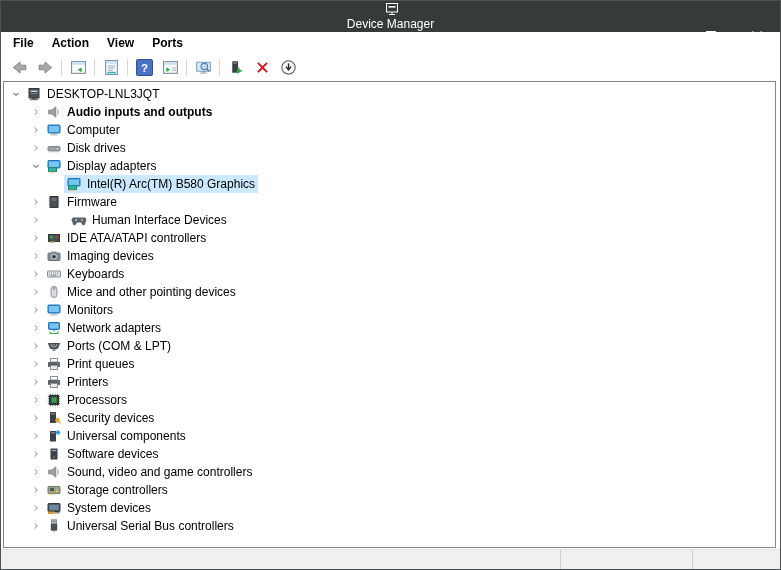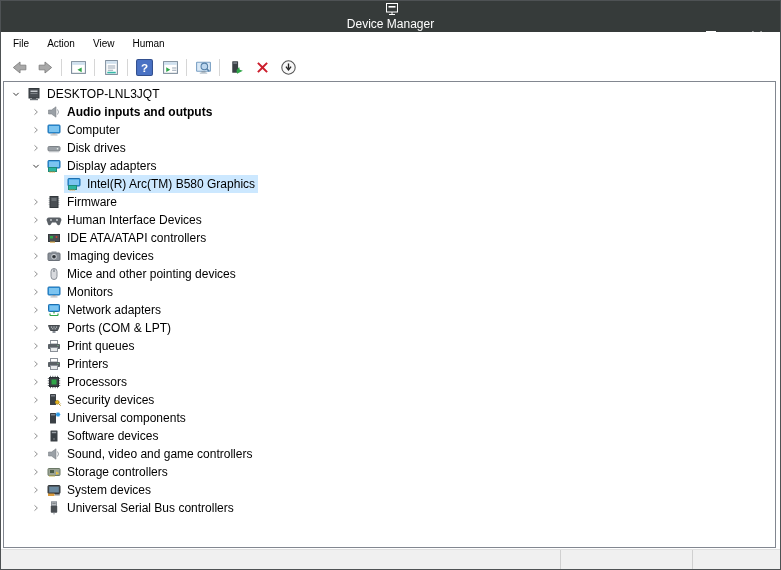--- a/index.html
+++ b/index.html
@@ -11,21 +11,21 @@
   .titlebar { height:31px; background:var(--titlebar-bg,#363b3a); display:flex; align-items:center;flex-direction:column; }
   .app-icon { width:16px; height:16px; margin:0 9px 0 11px; flex:0 0 16px; }
   .app-icon svg { width:16px; height:16px; display:block; }
   .title-text { color:#ffffff; font-size:12px; }
   .controls { margin-left:auto; display:flex; height:100%; }
   .ctrl-btn { width:46px; height:100%; display:flex; align-items:center; justify-content:center; background:transparent; border:none; }
   .ctrl-btn svg { width:10px; height:10px; display:block; }
 
   
   .menubar { height:22px; display:flex; align-items:center; background:#fff; padding-left:3px; }
-  .menu-item { padding:3px 9px; font-size:10px; }
+  .menu-item { padding:3px 9px; font-size:12px;font-weight:bold; }
 
   
   .toolbar { height:27px; display:flex; align-items:center; background:#fff; padding-left:5px; }
   .tb-btn { width:26px; height:24px; display:flex; align-items:center; justify-content:center; background:transparent; border:none; }
   .tb-btn svg { width:17px; height:17px; display:block; }
   .tb-sep { width:1px; height:17px; background:#d6d6d6; margin:0 3px; }
 
   
   .content { position:absolute; left:2px; right:4px; top:80px; bottom:21px; border:1px solid #828790; background:#fff; overflow:hidden; }
   .tree { padding-top:3px; }
@@ -81,21 +81,21 @@
             </svg>
           </span>
         </button>
       </div>
   </div>
 
   <div class="menubar">
     <span class="menu-item">File</span>
     <span class="menu-item">Action</span>
     <span class="menu-item">View</span>
-    <span class="menu-item">Human</span>
+    <span class="menu-item">Ports</span>
   </div>
 
   <div class="toolbar">
       <button class="tb-btn">
         <span class="">
           <svg viewBox="0 0 16 16">
             <path d="M8.5 2.8 2.2 8l6.3 5.2V10.2H14V5.8H8.5z" fill="#a9a9a9" stroke="#7d7d7d" stroke-width="0.8"></path>
           </svg>
         </span>
       </button>
@@ -304,21 +304,21 @@
             <span class="tree-icon">
               <svg viewBox="0 0 16 16">
                 <rect x="4" y="2.5" width="8" height="11" fill="#4a4f54" stroke="#33383c"></rect>
                 <path d="M2.8 4.5h1.2M2.8 6.5h1.2M2.8 8.5h1.2M2.8 10.5h1.2M12 4.5h1.2M12 6.5h1.2M12 8.5h1.2M12 10.5h1.2" stroke="#7c8287"></path>
                 <rect x="5.5" y="4" width="5" height="3" fill="#6a7075"></rect>
               </svg>
             </span>
             <span class="tree-label">Firmware</span>
           </span>
         </div>
-        <div class="tree-row" style="padding-left: 24px;">
+        <div class="tree-row" style="padding-left: 24px; gap: 25px;">
           <span class="chevron">
             <svg viewBox="0 0 16 16">
               <path d="M6 4.5 9.8 8 6 11.5" fill="none" stroke="#777" stroke-width="1.1"></path>
             </svg>
           </span>
           <span class="row-content">
             <span class="tree-icon">
               <svg viewBox="0 0 16 16">
                 <path d="M3 5.5h10a2.5 2.5 0 0 1 2 3.8l-1 3a1.6 1.6 0 0 1-2.8.3L10 10.5H6l-1.2 2.1a1.6 1.6 0 0 1-2.8-.3l-1-3A2.5 2.5 0 0 1 3 5.5z" fill="#5a6066"></path>
                 <circle cx="5" cy="8" r="0.9" fill="#d0d4d8"></circle>
@@ -355,20 +355,36 @@
           <span class="row-content">
             <span class="tree-icon">
               <svg viewBox="0 0 16 16">
                 <rect x="2" y="5" width="12" height="7.5" rx="1" fill="#8a9098" stroke="#6a7078"></rect>
                 <rect x="5.5" y="3.5" width="5" height="2" fill="#8a9098"></rect>
                 <circle cx="8" cy="8.7" r="2.4" fill="#4a4f54" stroke="#d0d4d8"></circle>
                 <circle cx="8" cy="8.7" r="1" fill="#2a2e32"></circle>
               </svg>
             </span>
             <span class="tree-label">Imaging devices</span>
+          </span>
+        </div>
+        <div class="tree-row" style="padding-left: 24px;">
+          <span class="chevron">
+            <svg viewBox="0 0 16 16">
+              <path d="M6 4.5 9.8 8 6 11.5" fill="none" stroke="#777" stroke-width="1.1"></path>
+            </svg>
+          </span>
+          <span class="row-content">
+            <span class="tree-icon">
+              <svg viewBox="0 0 16 16">
+                <rect x="1.5" y="5" width="13" height="6" rx="0.5" fill="#e4e6e8" stroke="#8a9098"></rect>
+                <path d="M3 6.8h1M5 6.8h1M7 6.8h1M9 6.8h1M11 6.8h1M3 8.6h1M5 8.6h1M7 8.6h1M9 8.6h1M11 8.6h1M4.5 9.9h6" stroke="#8a9098"></path>
+              </svg>
+            </span>
+            <span class="tree-label">Keyboards</span>
           </span>
         </div>
         <div class="tree-row" style="padding-left: 24px;">
           <span class="chevron">
             <svg viewBox="0 0 16 16">
               <path d="M6 4.5 9.8 8 6 11.5" fill="none" stroke="#777" stroke-width="1.1"></path>
             </svg>
           </span>
           <span class="row-content">
             <span class="tree-icon">

